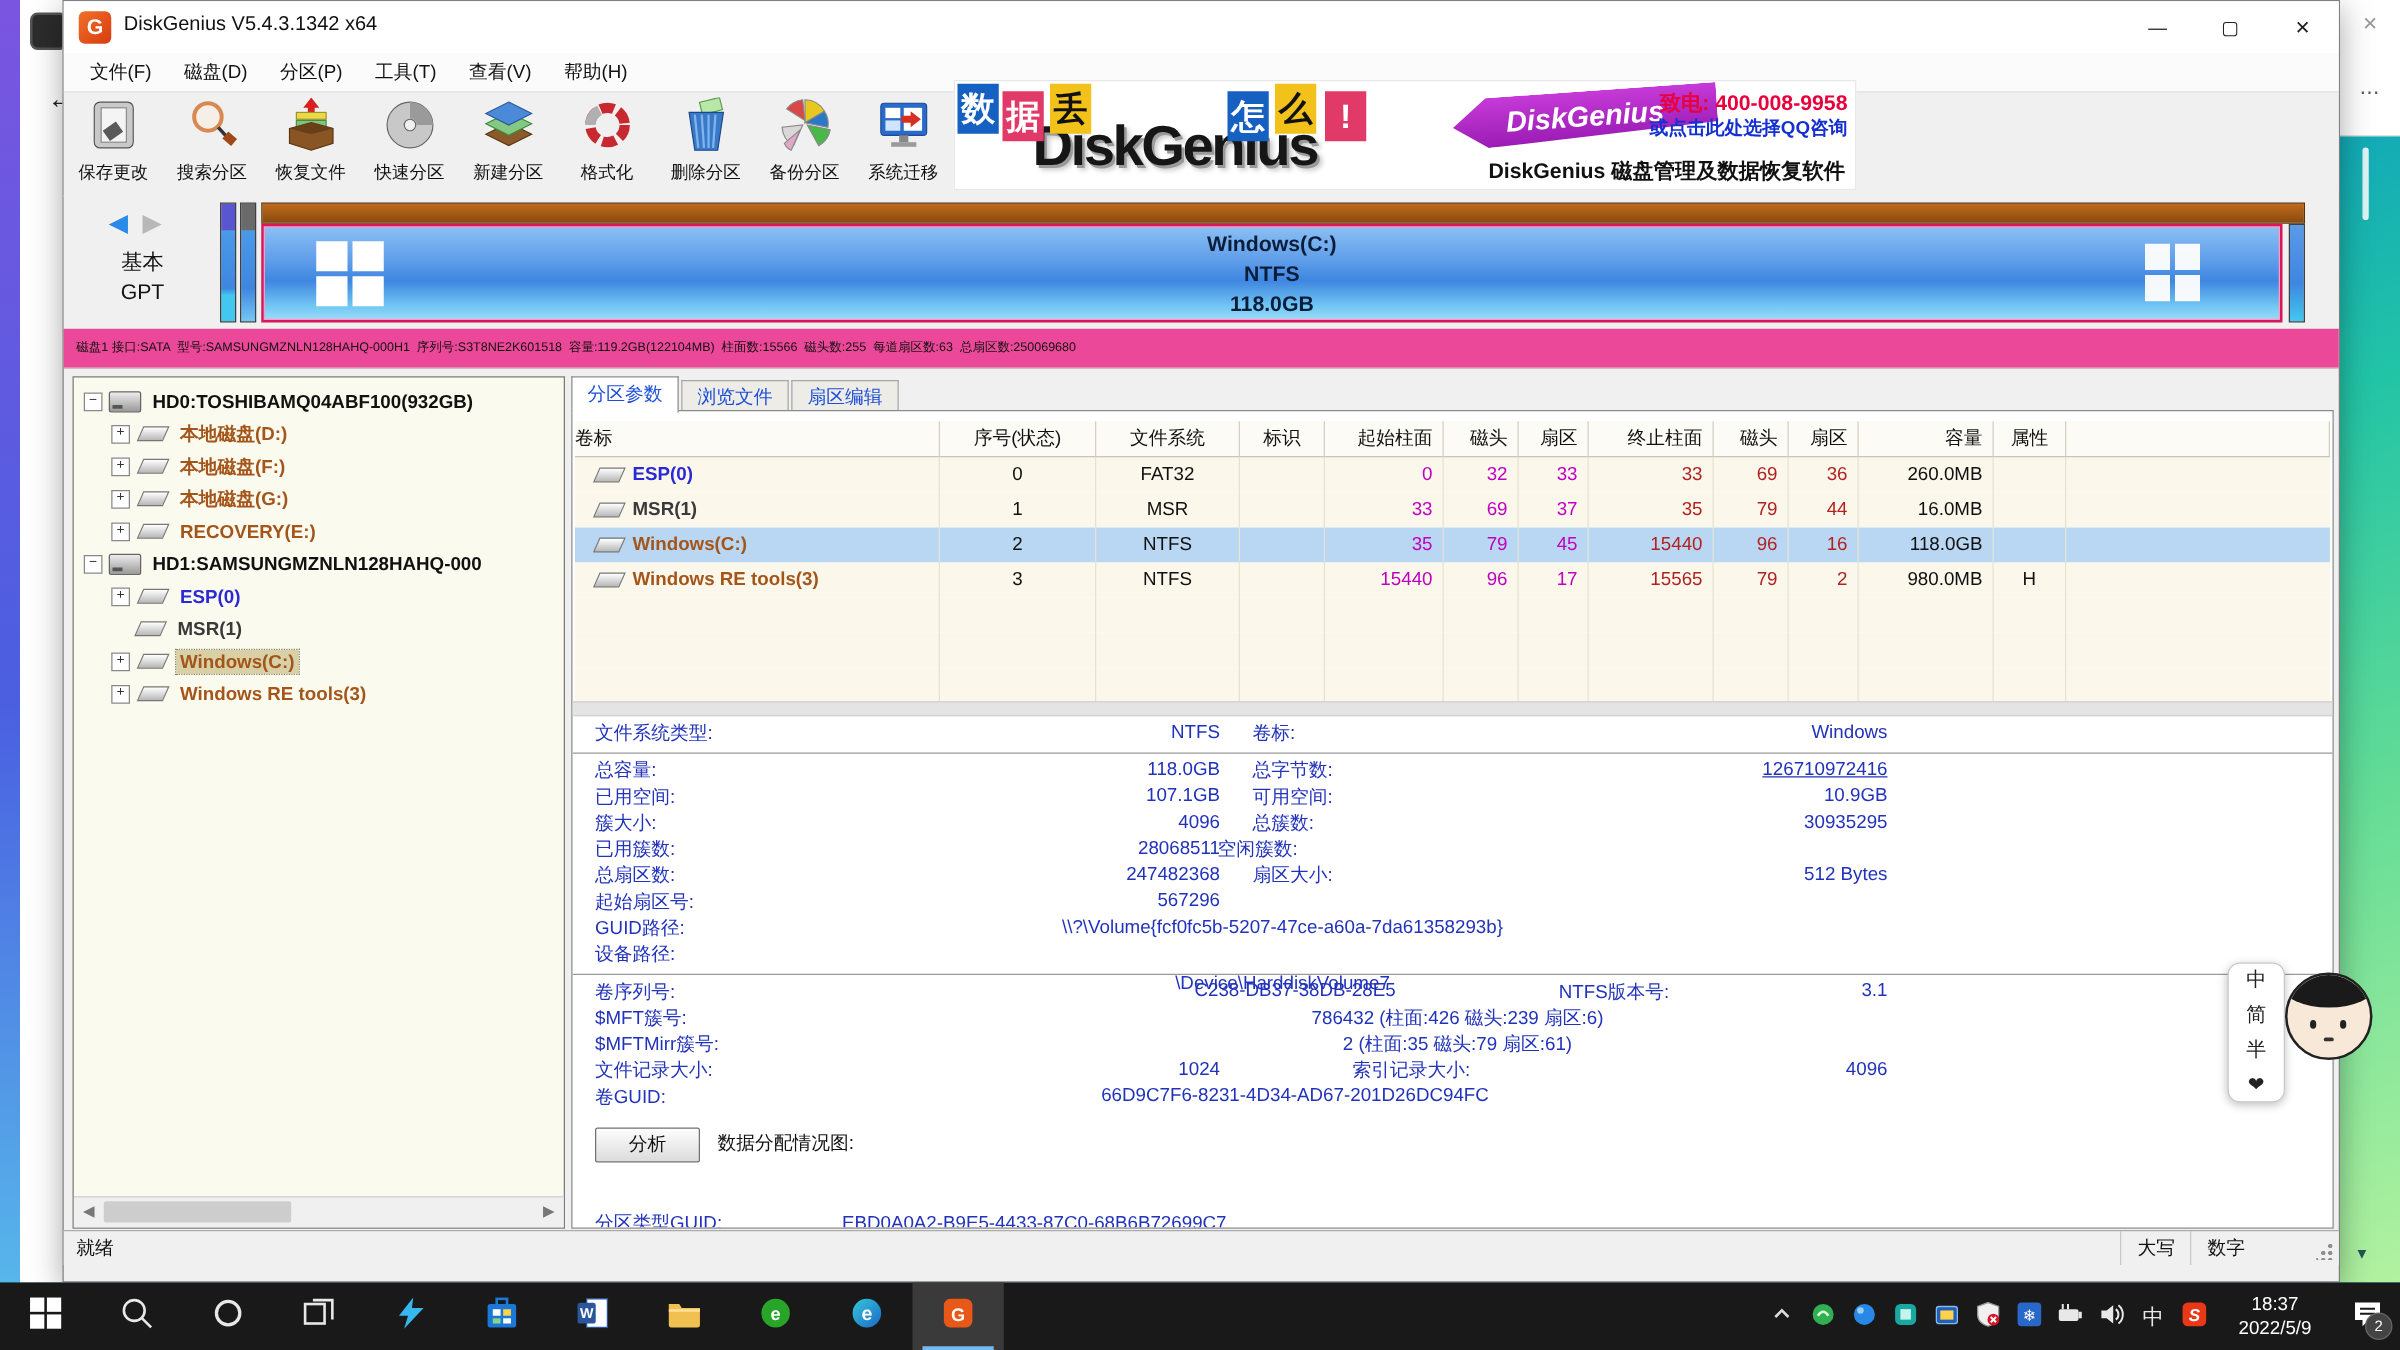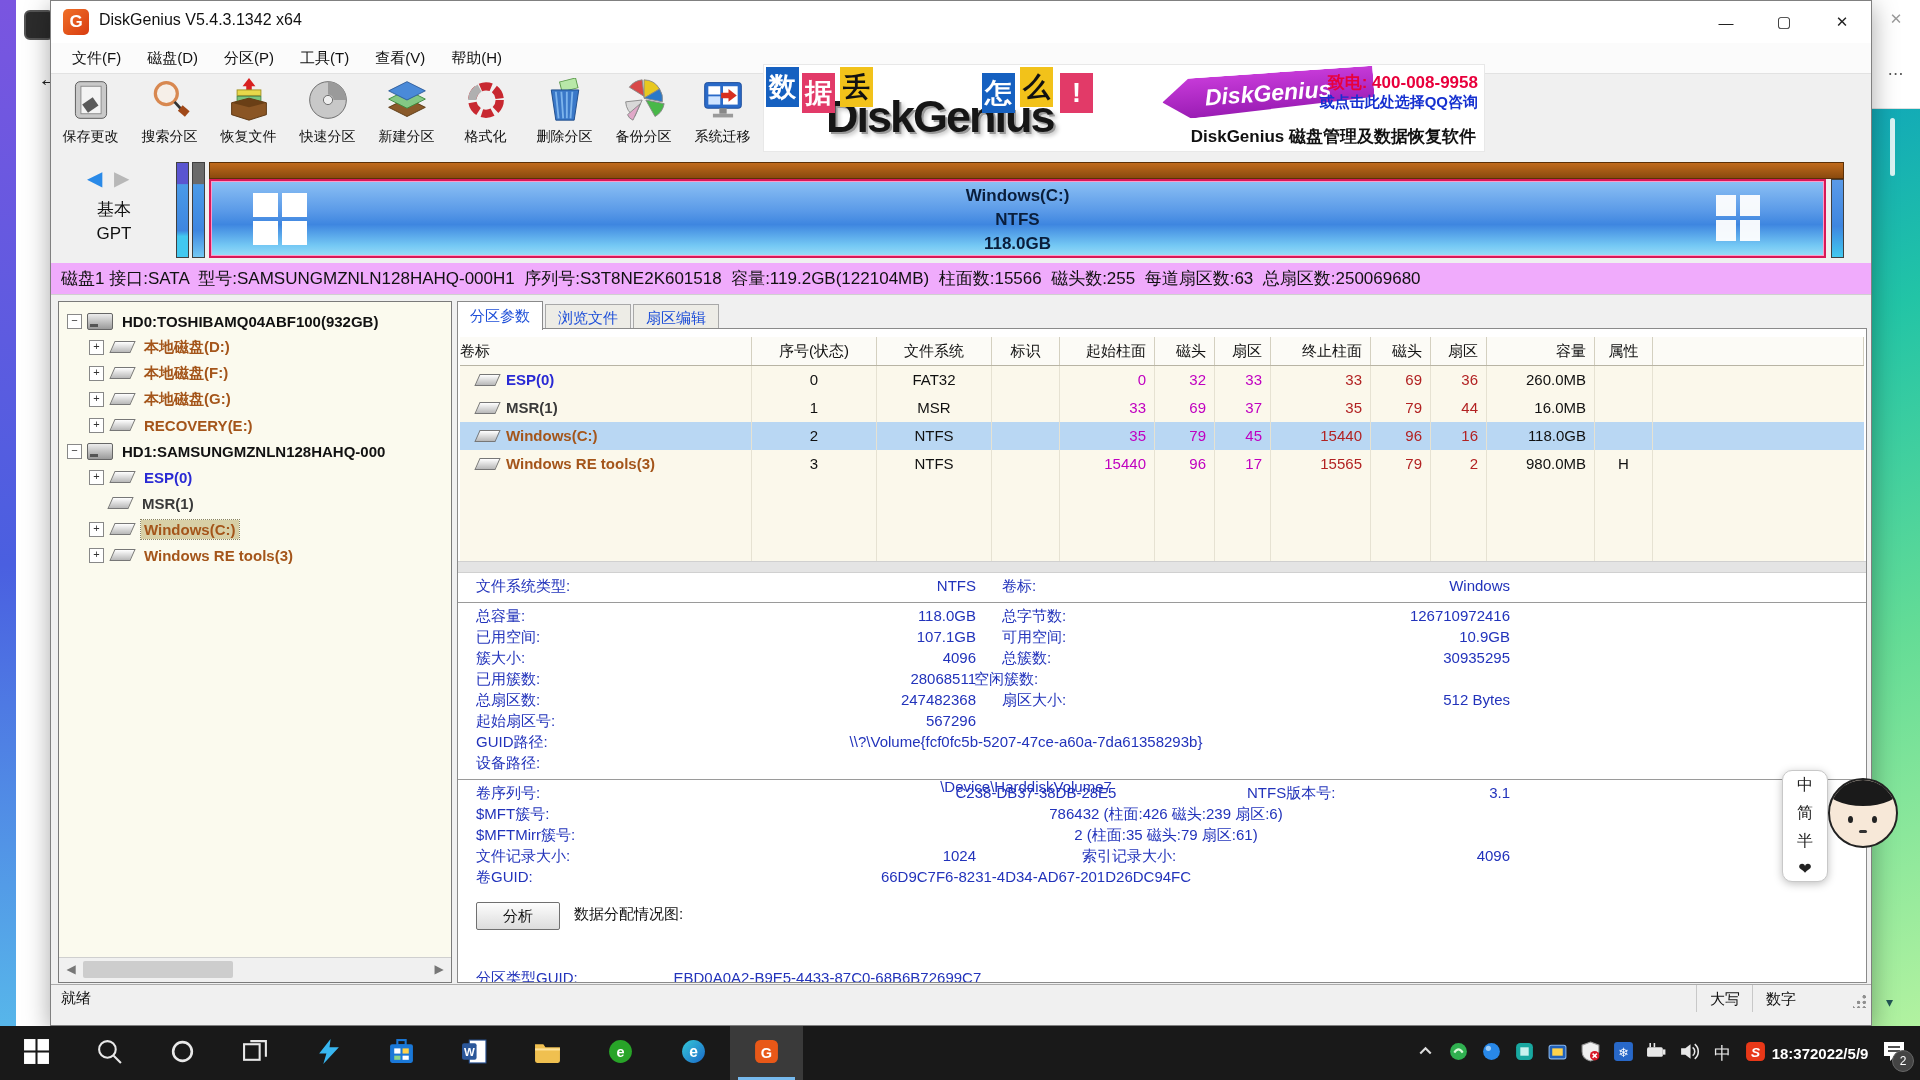--- a/index.html
+++ b/index.html
@@ -60,22 +60,22 @@
     background:linear-gradient(180deg,#c06a1c,#8a4a0e);border:1px solid #5a3008;box-sizing:border-box;}
   .bigbar{position:absolute;left:33px;top:17px;width:1617px;height:79px;border:2px solid #d81858;box-sizing:border-box;
     background:linear-gradient(180deg,#8cc0f4 0%,#5a9ae8 40%,#3e86e0 58%,#74c8f4 86%,#9adcf8 100%);
     box-shadow:inset 0 0 0 1px #ff9ac8;}
   .bigbar .cap{position:absolute;left:0;right:0;top:3px;text-align:center;font-size:17px;font-weight:bold;color:#0a1e3c;line-height:24px;}
   .winlogo{position:absolute;display:grid;grid-template-columns:1fr 1fr;grid-template-rows:1fr 1fr;gap:4px;}
   .winlogo i{background:#fff;display:block;}
   .thin-right{position:absolute;left:1655px;top:17px;width:13px;height:79px;border:1px solid #404040;box-sizing:border-box;
     background:linear-gradient(180deg,#5a9ae8 0%,#3e86e0 60%,#42c8f0 100%);}
   
-  #infoline{position:absolute;left:0;top:262px;right:0;height:31px;background:#f0abfc;border-bottom:1px solid #d0d0d0;
-    font-size:17px;color:#111;line-height:31px;padding-left:10px;white-space:pre;overflow:hidden;}
+  #infoline{position:absolute;left:0;top:262px;right:0;height:31px;background:#ec4899;border-bottom:1px solid #d0d0d0;
+    font-size:10px;color:#111;line-height:31px;padding-left:10px;white-space:pre;overflow:hidden;}
   
   #treepanel{position:absolute;left:7px;top:300px;width:394px;height:682px;background:#fbfaee;border:1px solid #7a7a7a;box-sizing:border-box;overflow:hidden;}
   .tree{position:absolute;left:4px;top:6px;right:0;}
   .titem{height:26px;display:flex;align-items:center;white-space:nowrap;}
   .exp{width:13px;height:13px;border:1px solid #888;background:#fff;font-size:11px;line-height:11px;text-align:center;color:#333;margin-right:5px;flex:none;}
   .exp.none{border:none;background:transparent;}
   .ico-disk{width:24px;height:15px;background:linear-gradient(180deg,#ececec,#9a9a9a);border:1px solid #666;border-radius:2px;margin-right:6px;flex:none;position:relative;}
   .ico-disk::after{content:"";position:absolute;left:2px;bottom:2px;width:8px;height:3px;background:#555;}
   .ico-part{width:19px;height:10px;background:linear-gradient(180deg,#fff,#b8b8b8);border:1px solid #777;transform:skewX(-24deg);margin:0 8px 0 3px;flex:none;}
   .tlabel{font-size:15px;font-weight:bold;padding:1px 3px;}
@@ -124,21 +124,21 @@
       radial-gradient(circle at 80% 100%,#909090 1.5px,transparent 2px),
       radial-gradient(circle at 40% 100%,#909090 1.5px,transparent 2px),
       radial-gradient(circle at 0% 100%,#909090 1.5px,transparent 2px);}
   
   #taskbar{position:absolute;left:0;top:1026px;width:1920px;height:54px;background:#191919;display:flex;align-items:stretch;}
   .tkbtn{width:73px;display:flex;align-items:center;justify-content:center;position:relative;}
   .tkbtn.active{background:#3a3a3a;}
   .tkbtn.active::after{content:"";position:absolute;left:8px;right:8px;bottom:0;height:3px;background:#76b9ed;}
   .traywrap{margin-left:auto;display:flex;align-items:stretch;}
   .trico{width:33px;display:flex;align-items:center;justify-content:center;color:#e8e8e8;font-size:15px;}
-  .clock{width:96px;display:flex;flex-direction:row;align-items:center;justify-content:center;color:#fff;font-size:15px;line-height:19px;font-weight:bold;}
+  .clock{width:96px;display:flex;flex-direction:column;align-items:center;justify-content:center;color:#fff;font-size:15px;line-height:19px;}
   .action{width:52px;display:flex;align-items:center;justify-content:center;position:relative;}
   .badge{position:absolute;right:6px;bottom:8px;width:20px;height:20px;border-radius:50%;background:#444;color:#fff;
     font-size:12px;display:flex;align-items:center;justify-content:center;border:1px solid #666;}
   
   #imefloat{position:absolute;left:1782px;top:770px;width:44px;height:110px;background:#fff;border:1px solid #c8c8c8;
     border-radius:10px;box-shadow:0 2px 8px rgba(0,0,0,.25);display:flex;flex-direction:column;align-items:center;justify-content:space-around;z-index:5;}
   #imefloat .imeitem{font-size:16px;color:#222;}
   #mascot{position:absolute;left:1822px;top:772px;width:78px;height:86px;z-index:6;}
   .face{position:absolute;left:6px;top:6px;width:66px;height:66px;border-radius:50%;background:#f7e8d8;border:2px solid #222;overflow:hidden;}
   .hair{position:absolute;left:-4px;top:-8px;width:74px;height:34px;background:#1a1a1a;border-radius:50%;}
@@ -533,21 +533,21 @@
               <span style="left: 0px;">文件系统类型:</span>
               <span style="left: 18px; width: 482px; text-align: right;">NTFS</span>
               <span style="left: 526px;">卷标:</span>
               <span style="left: 526px; width: 508px; text-align: right;">Windows</span>
             </div>
             <div class="dhr"></div>
             <div class="drow">
               <span style="left: 0px;">总容量:</span>
               <span style="left: 18px; width: 482px; text-align: right;">118.0GB</span>
               <span style="left: 526px;">总字节数:</span>
-              <span style="left: 526px; width: 508px; text-align: right;">126710972416</span>
+              <span style="left: 526px; width: 508px; text-align: right; text-decoration: underline;">126710972416</span>
             </div>
             <div class="drow">
               <span style="left: 0px;">已用空间:</span>
               <span style="left: 18px; width: 482px; text-align: right;">107.1GB</span>
               <span style="left: 526px;">可用空间:</span>
               <span style="left: 526px; width: 508px; text-align: right;">10.9GB</span>
             </div>
             <div class="drow">
               <span style="left: 0px;">簇大小:</span>
               <span style="left: 18px; width: 482px; text-align: right;">4096</span>

